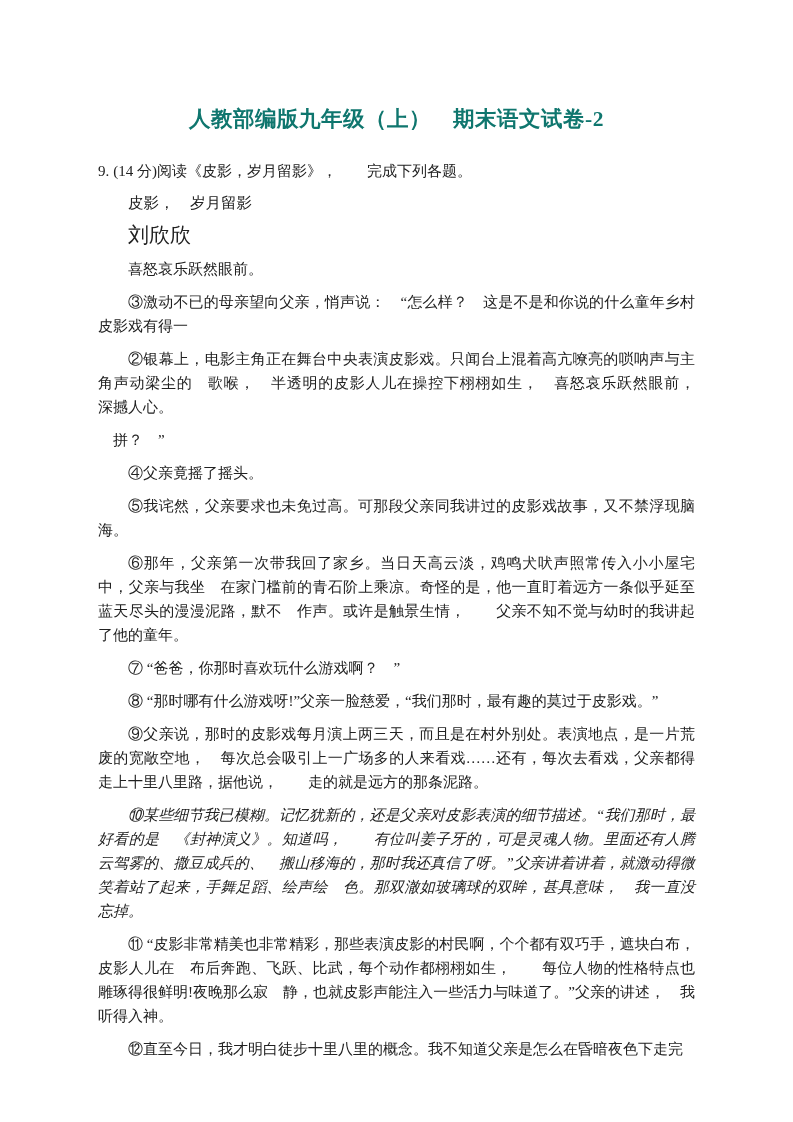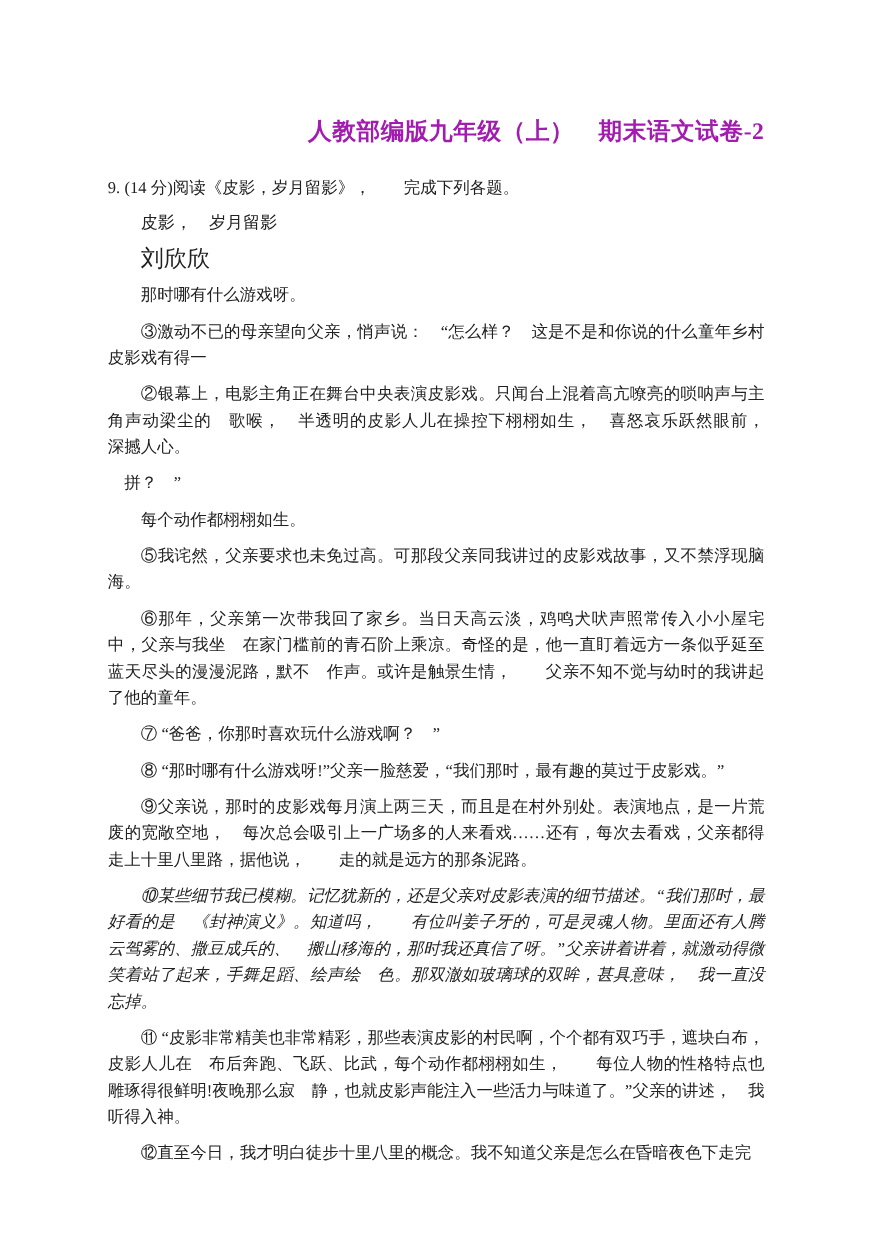--- a/index.html
+++ b/index.html
@@ -11,22 +11,22 @@
     background: #ffffff;
     overflow: hidden;
     box-sizing: border-box;
     padding: 104px 98px 0 98px;
     font-family: "Liberation Serif", "DejaVu Serif", serif;
     color: #212121;
   }
   .doc-title {
     font-size: 21.5px;
     font-weight: bold;
-    color: #a21caf;
-    text-align: right;
+    color: #0f766e;
+    text-align: center;
     margin: 0 0 26px 0;
     white-space: pre-wrap;
     letter-spacing: 0.5px;
   }
   .question-line {
     font-size: 15px;
     line-height: 24px;
     margin: 0 0 8px 0;
     white-space: pre-wrap;
   }
@@ -65,25 +65,25 @@
 
   <h1 class="doc-title">人教部编版九年级（上）　期末语文试卷-2</h1>
 
   <div class="question-line"><span class="qnum">9.</span><span>(14 分)</span><span>阅读《皮影，岁月留影》，　　完成下列各题。</span></div>
 
   <div class="article-title">皮影，　岁月留影</div>
 
   <div class="article-author">刘欣欣</div>
 
   <div class="article-body">
-      <p class="para" style="text-indent: 2em;">那时哪有什么游戏呀。</p>
+      <p class="para" style="text-indent: 2em;">喜怒哀乐跃然眼前。</p>
       <p class="para" style="text-indent: 2em;">③激动不已的母亲望向父亲，悄声说：　“怎么样？　这是不是和你说的什么童年乡村皮影戏有得一</p>
       <p class="para" style="text-indent: 2em;">②银幕上，电影主角正在舞台中央表演皮影戏。只闻台上混着高亢嘹亮的唢呐声与主角声动梁尘的　歌喉，　半透明的皮影人儿在操控下栩栩如生，　喜怒哀乐跃然眼前，　深撼人心。</p>
       <p class="para" style="text-indent: 1em;">拼？　”</p>
-      <p class="para" style="text-indent: 2em;">每个动作都栩栩如生。</p>
+      <p class="para" style="text-indent: 2em;">④父亲竟摇了摇头。</p>
       <p class="para" style="text-indent: 2em;">⑤我诧然，父亲要求也未免过高。可那段父亲同我讲过的皮影戏故事，又不禁浮现脑海。</p>
       <p class="para" style="text-indent: 2em;">⑥那年，父亲第一次带我回了家乡。当日天高云淡，鸡鸣犬吠声照常传入小小屋宅中，父亲与我坐　在家门槛前的青石阶上乘凉。奇怪的是，他一直盯着远方一条似乎延至蓝天尽头的漫漫泥路，默不　作声。或许是触景生情，　　父亲不知不觉与幼时的我讲起了他的童年。</p>
       <p class="para" style="text-indent: 2em;">⑦ “爸爸，你那时喜欢玩什么游戏啊？　”</p>
       <p class="para" style="text-indent: 2em;">⑧ “那时哪有什么游戏呀!”父亲一脸慈爱，“我们那时，最有趣的莫过于皮影戏。”</p>
       <p class="para" style="text-indent: 2em;">⑨父亲说，那时的皮影戏每月演上两三天，而且是在村外别处。表演地点，是一片荒废的宽敞空地，　每次总会吸引上一广场多的人来看戏……还有，每次去看戏，父亲都得走上十里八里路，据他说，　　走的就是远方的那条泥路。</p>
       <p class="para" style="text-indent: 2em; font-style: italic;">⑩某些细节我已模糊。记忆犹新的，还是父亲对皮影表演的细节描述。“我们那时，最好看的是　《封神演义》。知道吗，　　有位叫姜子牙的，可是灵魂人物。里面还有人腾云驾雾的、撒豆成兵的、　搬山移海的，那时我还真信了呀。”父亲讲着讲着，就激动得微笑着站了起来，手舞足蹈、绘声绘　色。那双澈如玻璃球的双眸，甚具意味，　我一直没忘掉。</p>
       <p class="para" style="text-indent: 2em;">⑪ “皮影非常精美也非常精彩，那些表演皮影的村民啊，个个都有双巧手，遮块白布，皮影人儿在　布后奔跑、飞跃、比武，每个动作都栩栩如生，　　每位人物的性格特点也雕琢得很鲜明!夜晚那么寂　静，也就皮影声能注入一些活力与味道了。”父亲的讲述，　我听得入神。</p>
       <p class="para" style="text-indent: 2em;">⑫直至今日，我才明白徒步十里八里的概念。我不知道父亲是怎么在昏暗夜色下走完</p>
     </div>
 

